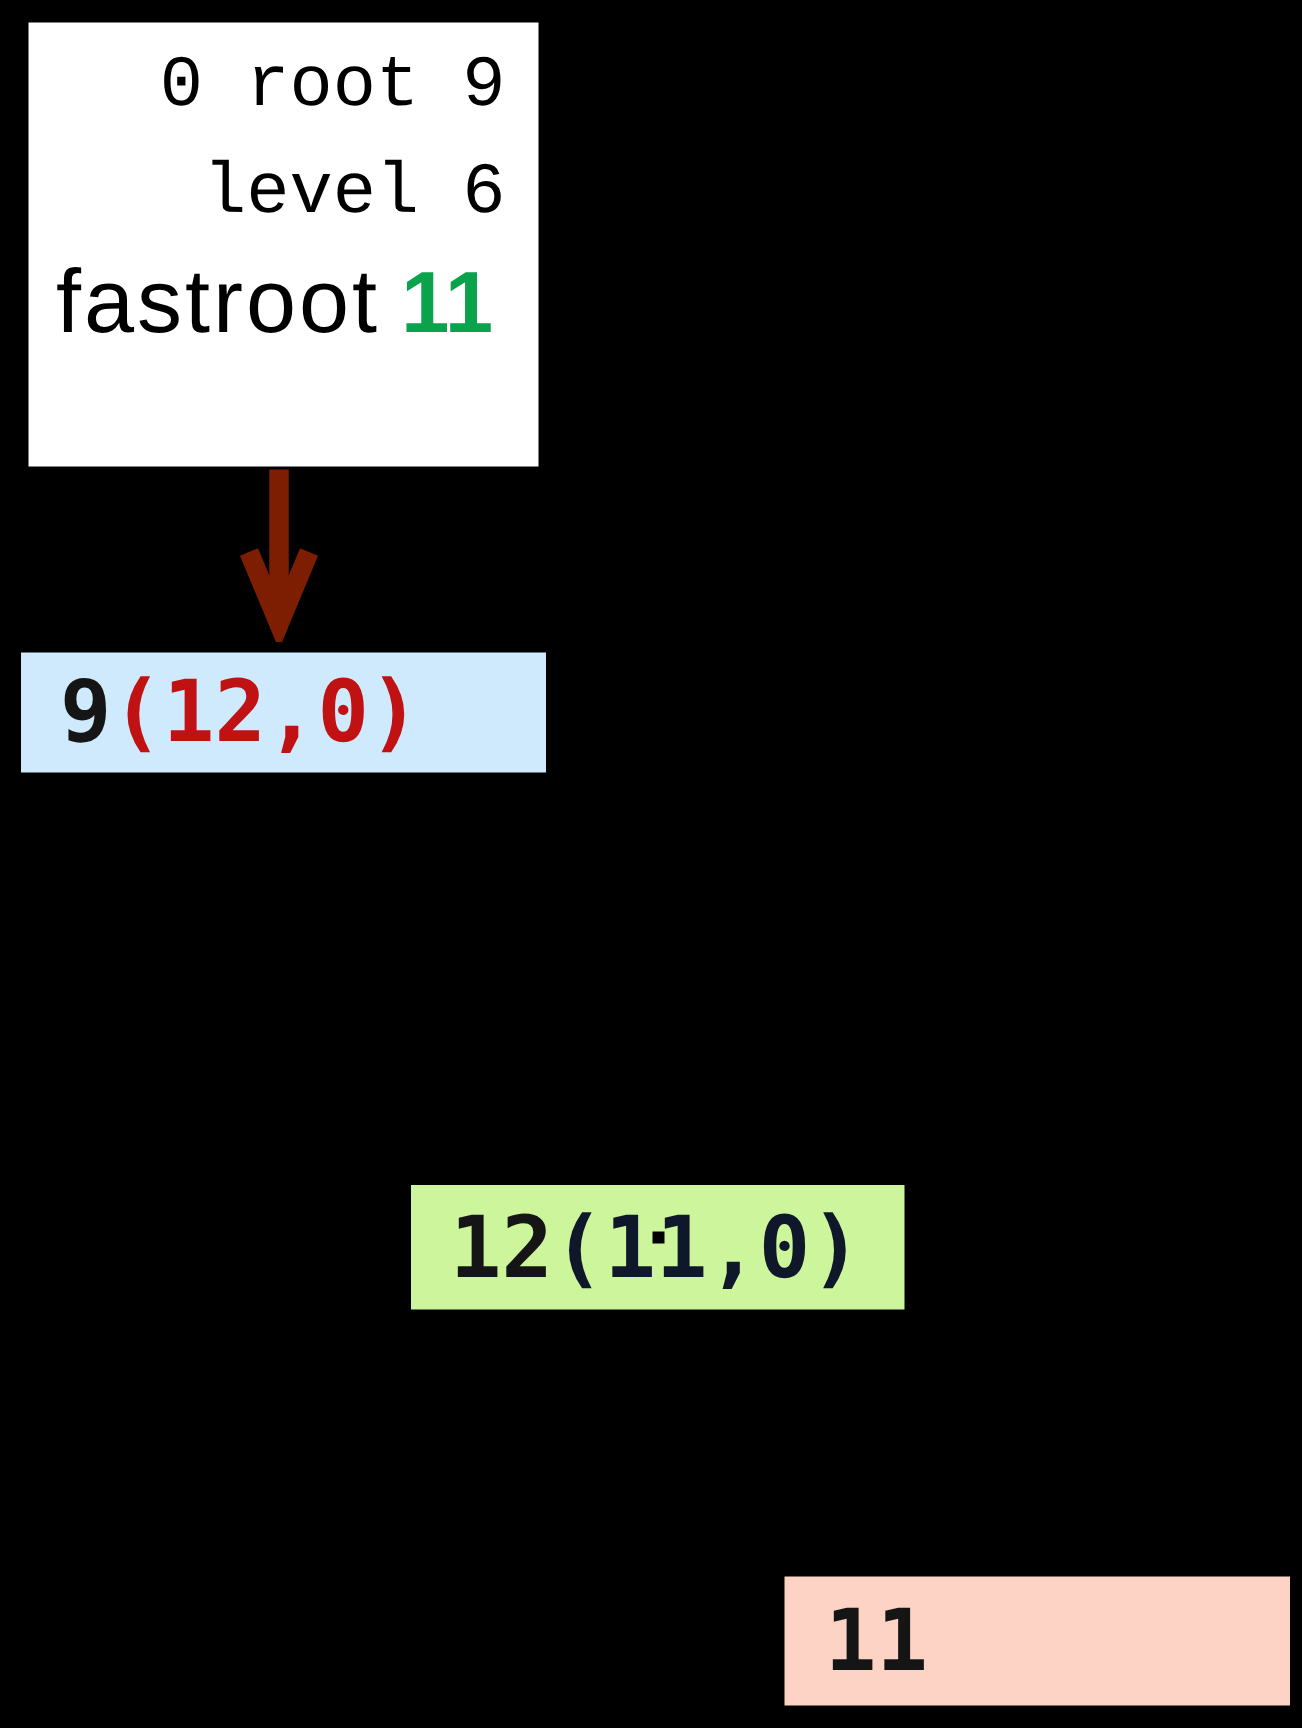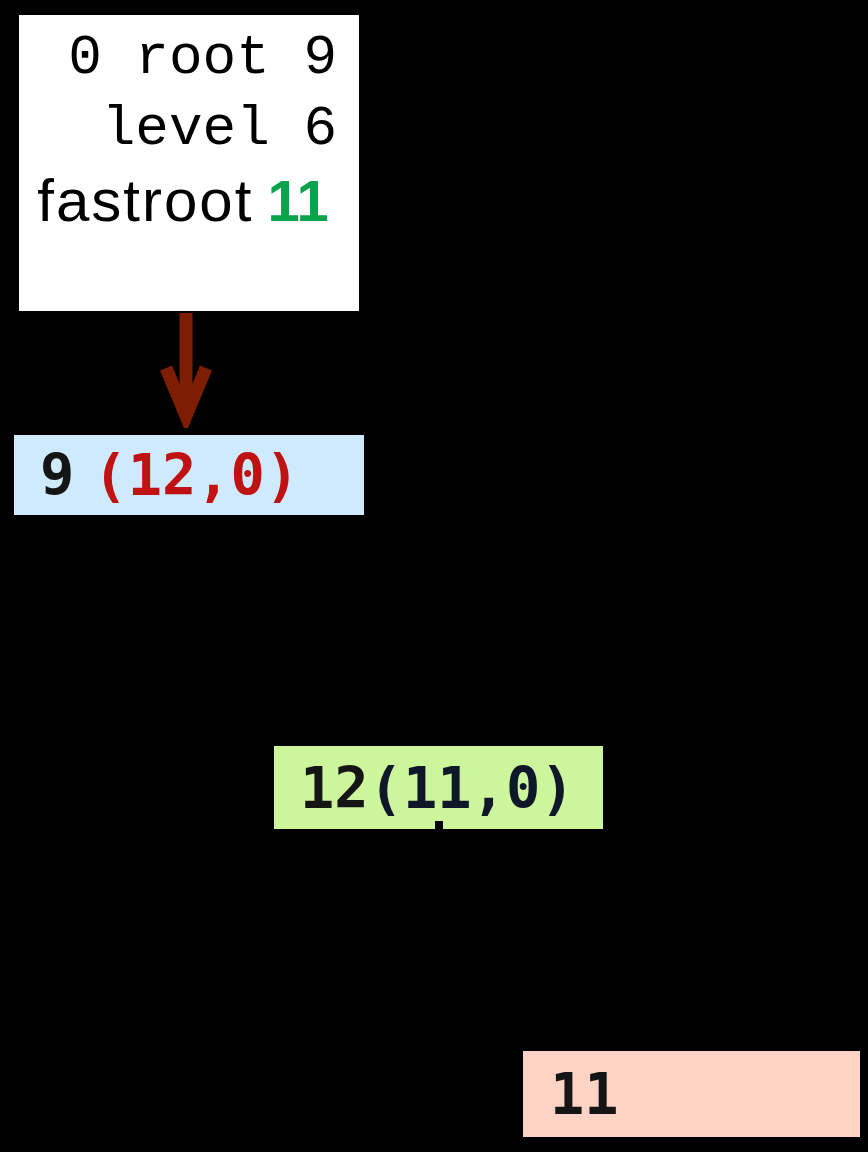--- a/index.html
+++ b/index.html
@@ -24,21 +24,21 @@
     width: 340px;
     height: 296px;
     background: #ffffff;
     box-sizing: border-box;
     padding-top: 8px;
   }
   .mono-line {
     height: 71px;
     line-height: 71px;
     font-family: "Liberation Mono", monospace;
-    font-size: 56px;
+    font-size: 48px;
     font-weight: normal;
     color: #000000;
     text-align: right;
     padding-right: 22px;
     white-space: pre;
   }
   .sans-line {
     height: 71px;
     line-height: 71px;
     font-family: "Liberation Sans", sans-serif;
@@ -125,24 +125,24 @@
       <span>fastroot</span><span class="value" style="color: rgb(11, 162, 76);">11</span>
     </div>
   </div>
 
   <svg class="arrow-svg" viewBox="0 0 80 120">
     <path d="M40,5 L40,94" fill="none" stroke-width="13" stroke="#7d1e02"></path>
     <path d="M20,60 L40,108 L60,60" fill="none" stroke-width="13" stroke-linejoin="miter" stroke-miterlimit="6" stroke="#7d1e02"></path>
   </svg>
 
   <div class="node node-9" style="background: rgb(207, 234, 252);">
-    <span class="nid" style="color: rgb(21, 21, 21);">9</span><span class="ann" style="color: rgb(192, 18, 18); margin-left: 19px;">(12,0)</span>
+    <span class="nid" style="color: rgb(21, 21, 21);">9</span><span class="ann" style="color: rgb(192, 18, 18);">(12,0)</span>
   </div>
 
-  <div class="node node-12" style="background: rgb(205, 245, 156);">
+  <div class="node node-12" style="background: rgb(205, 245, 156); margin-top: 44px;">
     <span class="nid" style="color: rgb(21, 21, 21);">12</span><span class="ann" style="color: #0f172a;">(11,0)</span>
   </div>
   <div class="edge-stub"></div>
 
   <div class="node node-11" style="background: rgb(253, 211, 197);">
     <span class="nid" style="color: rgb(21, 21, 21);">11</span>
   </div>
 
 </div>
 

